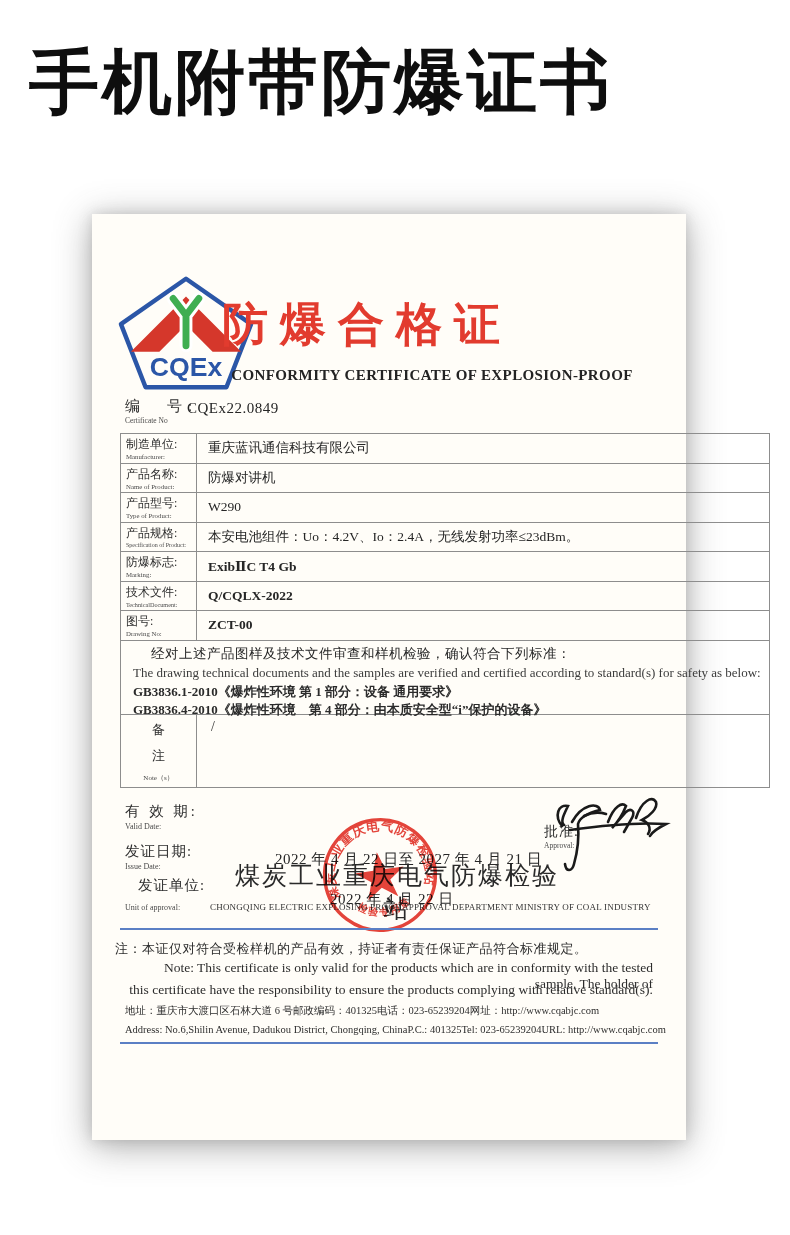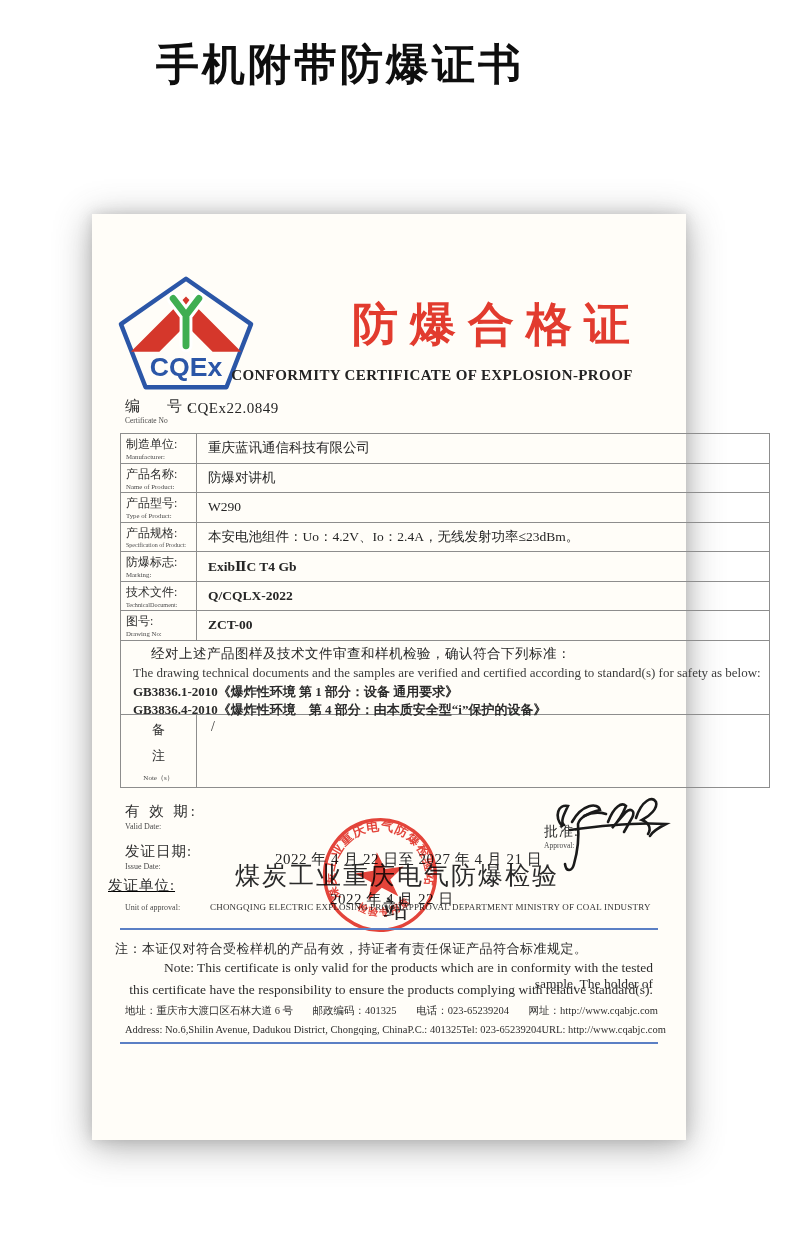--- a/index.html
+++ b/index.html
@@ -2,28 +2,28 @@
 <html><head>
 <meta charset="utf-8">
 <style>
   * { margin:0; padding:0; box-sizing:border-box; }
   html,body { width:790px; height:1235px; background:#ffffff; overflow:hidden;
     font-family:"Liberation Serif","DejaVu Serif",serif; }
   .page { position:relative; width:790px; height:1235px; background:#ffffff; }
 
   .page-title { position:absolute; top:36px; left:0; width:642px; text-align:center;
     font-family:"Liberation Sans","DejaVu Sans",sans-serif; font-weight:900;
-    font-size:43px; color:#0e0e0e; letter-spacing:3px;margin-left:19px; }
+    font-size:70px; color:#0e0e0e; letter-spacing:3px; }
 
   .paper { position:absolute; left:92px; top:214px; width:594px; height:926px;
     background:#fffdf8; box-shadow:0 6px 34px rgba(70,70,70,0.45), 0 0 12px rgba(120,120,120,0.25); }
 
   
   .logo { position:absolute; left:25px; top:60px; width:138px; height:118px; }
-  .title-cn { position:absolute; left:130px; top:80px; width:420px; text-align:right;
+  .title-cn { position:absolute; left:130px; top:80px; width:420px; text-align:left;
     font-size:46px; font-weight:bold; color:#e23b2e; letter-spacing:12px; }
   .title-en { position:absolute; left:110px; top:153px; width:460px; text-align:center;
     font-size:15px; font-weight:bold; color:#232323; letter-spacing:0.4px; }
 
   .label-cn { font-size:14px; color:#2e2e2e; letter-spacing:1px; }
   .label-en { font-size:7.5px; color:#4a4a4a; }
 
   .certno { position:absolute; left:33px; top:183px; }
   .certno .label-cn { font-size:15px; letter-spacing:6px; }
   .certno-value { position:absolute; left:95px; top:186px; font-size:15px; color:#262626; letter-spacing:0.5px; }
@@ -64,21 +64,21 @@
   .approval { position:absolute; left:452px; top:609px; }
   .signature { position:absolute; left:456px; top:578px; width:130px; height:104px; }
 
   .stamp { position:absolute; left:226px; top:599px; width:124px; height:124px;
     transform:rotate(-8deg); opacity:0.88; mix-blend-mode:multiply; }
 
   .blue-line { position:absolute; left:28px; width:538px; border-top:2px solid #5b7fc4; }
 
   .foot-cn { position:absolute; left:23px; top:726px; font-size:13px; color:#2c2c2c; letter-spacing:0.5px; }
   .foot-en { position:absolute; left:33px; width:528px; font-size:13.5px; color:#2c2c2c;text-align:right; }
-  .contact { position:absolute; left:33px; right:28px; display:flex; justify-content:space-between;
+  .contact { position:absolute; left:33px; right:28px; display:flex; 
     font-size:10.5px; color:#2e2e2e; white-space:nowrap; }
 </style>
 </head>
 <body>
 
 <div class="page">
 
   <div class="page-title">手机附带防爆证书</div>
 
   <div class="paper">
@@ -195,21 +195,21 @@
       <g fill="none" stroke="#1a1a1a" stroke-width="2.6" stroke-linecap="round">
         <path d="M14,34 C6,24 10,12 20,14 C16,22 12,30 16,33"></path>
         <path d="M24,30 C34,12 50,10 52,18 C44,20 32,24 30,32 C31,44 30,58 26,72 C24,80 18,80 17,72"></path>
         <path d="M36,24 C44,20 52,20 58,22"></path>
         <path d="M60,30 C66,14 74,10 78,14 C74,24 68,32 64,36 L78,20 C82,16 88,18 84,26 L76,40"></path>
         <path d="M88,26 C94,8 104,4 108,10 C110,16 102,24 94,28 C100,30 104,36 100,42"></path>
         <path d="M22,38 C50,34 88,30 118,32 C110,36 104,40 102,44"></path>
       </g>
     </svg>
 
-    <div class="field" style="left:16px; top:662px;text-decoration:underline;">
+    <div class="field" style="left:46px; top:662px;">
       <div class="label-cn">发证单位:</div>
     </div>
     <div class="issuer-cn">煤炭工业重庆电气防爆检验站</div>
     <div class="field" style="left:33px; top:688px;">
       <div class="label-en" style="font-size:8px;">Unit of approval:</div>
     </div>
     <div class="issuer-en">CHONGQING ELECTRIC EXPLOSING PROOF APPROVAL DEPARTMENT MINISTRY OF COAL INDUSTRY</div>
 
     <svg class="stamp" viewBox="-65 -65 130 130">
       <defs>

